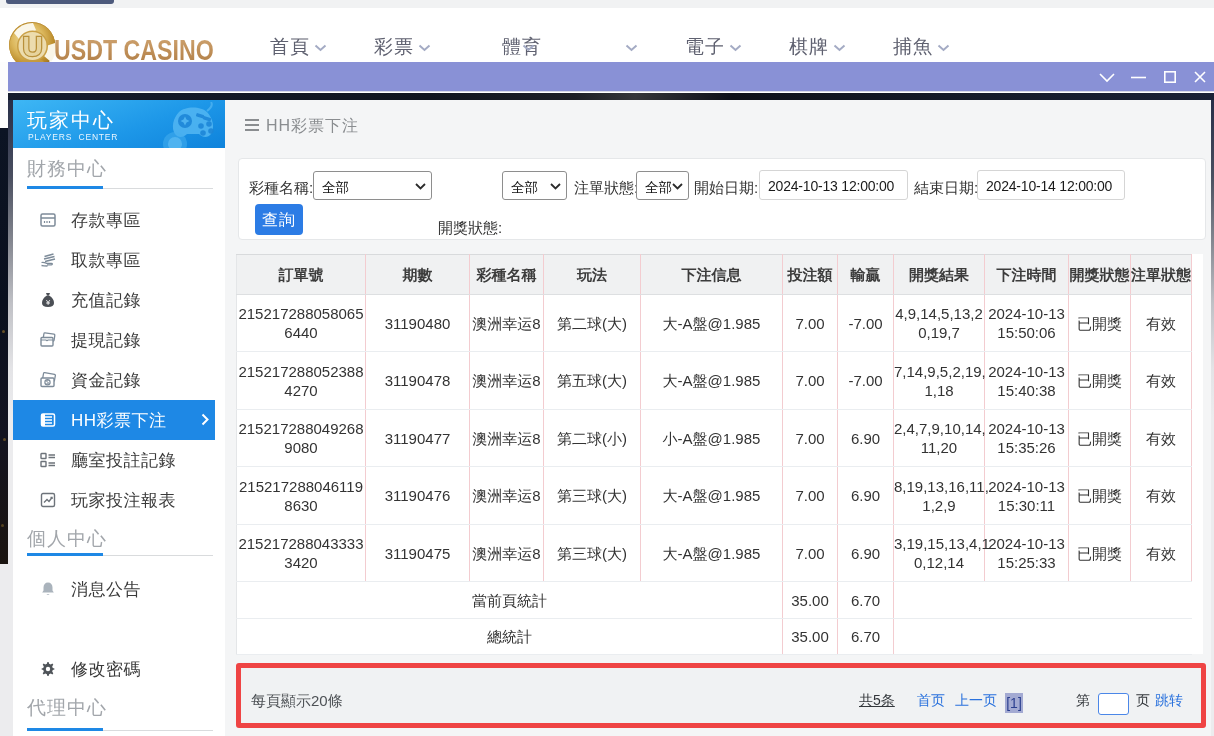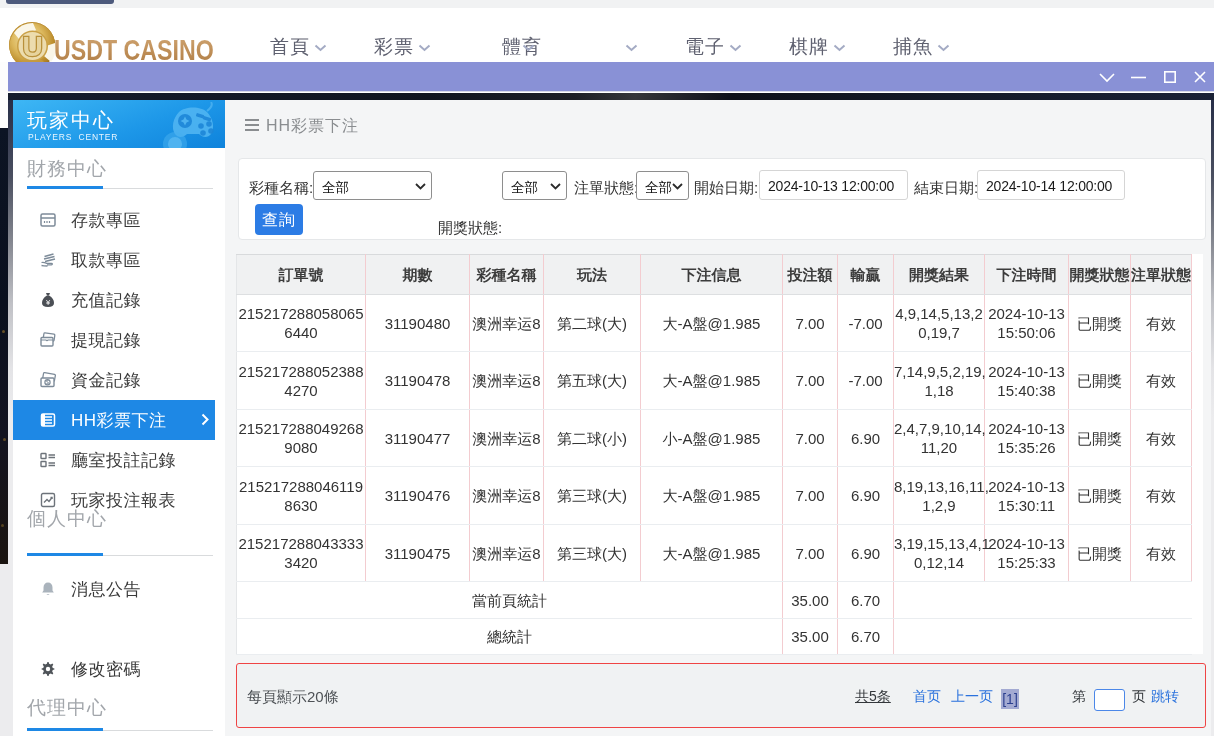--- a/index.html
+++ b/index.html
@@ -72,21 +72,21 @@
   #tablewrap { left:11px; top:154px; width:967px; height:400px; background:#ffffff; }
   table { border-collapse:collapse; table-layout:fixed; width:955px; }
   td,th { border-left:1px solid #f3ccd0; border-right:1px solid #f3ccd0; font-size:15px; color:#333; text-align:center; padding:0; line-height:19px; white-space:nowrap; }
   th { background:#f0f1f2; border-top:1px solid #d8dadc; border-bottom:1px solid #dddfe1; color:#3c3c3c; font-size:15px; height:40px; font-weight:bold; letter-spacing:0px;}
   td { border-top:1px solid #eaedf0; border-bottom:1px solid #eaedf0; height:57px; }
   tr.statrow td { height:37px;margin-left:12px; } tr.statrow2 td { height:36px; } tr.h58 td { height:58px; }
   table tr > *:first-child { border-left:1px solid #e4e6e8; }
   .noborder { border-left-color:transparent !important; border-right-color:transparent !important; }
 
   
-  #pager { left:11px; top:563px; width:970px; height:65px; background:#f0f2f3; border:1px solid #ef4444; border-radius:3px; }
+  #pager { left:11px; top:563px; width:970px; height:65px; background:#f0f2f3; border:5px solid #ef4444; border-radius:3px; }
   #pager .lt { position:absolute; left:10px; top:24px; font-size:15px; color:#4e5256; }
   .pr { position:absolute; top:24px; font-size:14px; color:#33373b; }
   .bl { color:#2a72dd !important; }
   #pgbox { position:absolute; left:764px; top:25px; width:18px; height:20px; background:#a3aad2; color:#2b3f8f; font-size:14px; text-align:center; line-height:20px; }
   #pginput { position:absolute; left:857px; top:25px; width:31px; height:22px; background:#fff; border:1px solid #4b87e8; border-radius:3px; }
 </style>
 </head>
 <body>
 <div id="stage">
 
@@ -265,21 +265,21 @@
     </div>
     <div class="abs mitem" style="top:380px;">
       <svg class="abs micon" viewBox="0 0 16 16">
           <rect x="1.5" y="1.5" width="13" height="13" rx="1.5" fill="none" stroke="#6d737a" stroke-width="1.4"></rect>
           <path d="M4 10.5 L7 7.5 L9 9.5 L12 5.5" fill="none" stroke="#6d737a" stroke-width="1.4"></path>
           <path d="M10.5 5.5 L12 5.5 L12 7" fill="none" stroke="#6d737a" stroke-width="1.4"></path>
         </svg>
       <div class="abs mtext">玩家投注報表</div>
     </div>
 
-    <div class="abs sectitle" style="top:406px;text-align:center;">個人中心</div>
+    <div class="abs sectitle" style="top:426px;text-align:center;">個人中心</div>
     <div class="abs secline-g" style="top:455px;"></div>
     <div class="abs secline-b" style="top:453px;"></div>
 
     <div class="abs mitem" style="top:469px;">
       <svg class="abs micon" viewBox="0 0 16 16">
           <path d="M8 1.5 C10.8 1.5 12.5 3.5 12.5 6.5 L12.5 9.5 L13.8 11.5 L2.2 11.5 L3.5 9.5 L3.5 6.5 C3.5 3.5 5.2 1.5 8 1.5 Z" fill="#aab3bc"></path>
           <path d="M6.5 13 C6.8 14 9.2 14 9.5 13 Z" fill="#aab3bc"></path>
         </svg>
       <div class="abs mtext">消息公告</div>
     </div>

